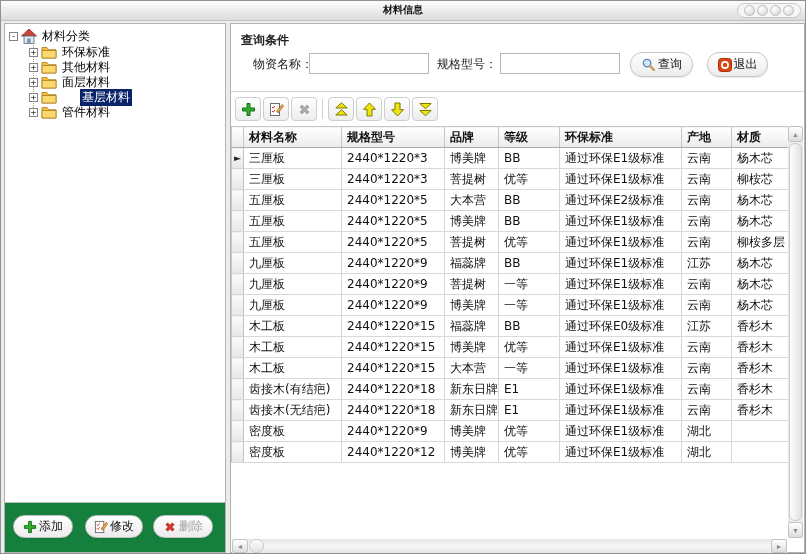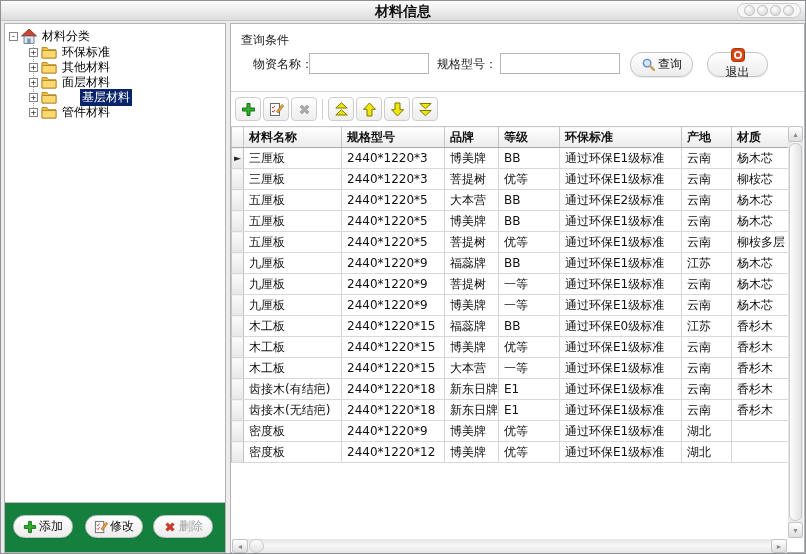--- a/index.html
+++ b/index.html
@@ -4,21 +4,21 @@
 <style>
   * { box-sizing: border-box; margin: 0; padding: 0; }
   body { font-family: "DejaVu Sans", "Liberation Sans", sans-serif; background:#d8d8d8; }
   .window { position:relative; width:806px; height:554px; background:#ececec;
     border:1px solid #8f9294; overflow:hidden; }
 
   
   .titlebar { position:absolute; left:0; top:0; width:100%; height:20px;
     background:linear-gradient(#fdfdfd,#e9e9e9 60%,#dcdcdc); border-bottom:1px solid #c3c3c3; }
   .title { position:absolute; left:0; right:0; top:2px; text-align:center;
-    font-size:14px; font-weight:bold; color:#111; }
+    font-size:10px; font-weight:bold; color:#111; }
   .win-controls { position:absolute; right:4px; top:2px; height:15px; width:64px;
     border:1px solid #c9c9c9; border-radius:8px; background:#f6f6f6;
     display:flex; align-items:center; justify-content:center; gap:2px; }
   .win-dot { width:11px; height:11px; border-radius:50%; border:1px solid #bdbdbd;
     background:radial-gradient(circle at 35% 30%, #ffffff, #d2d2d2); }
 
   
   .left-panel { position:absolute; left:3px; top:22px; width:222px; height:530px;
     background:#fff; border:1px solid #b2b2b2; }
   .tree { position:relative; padding:4px 2px 0 4px; font-size:12px; }
@@ -40,21 +40,21 @@
   .pill-btn { position:absolute; top:12px; height:23px; border:1px solid #c4c4c4;
     border-radius:12px; background:linear-gradient(#ffffff,#ececec);
     font-size:12px; color:#111; display:flex; align-items:center; justify-content:center;
     gap:2px; cursor:pointer; box-shadow:0 1px 1px rgba(0,0,0,0.08); font-family:inherit; }
   .pill-btn.disabled { color:#a3a3a3; }
   .ic { display:inline-flex; flex:none; }
 
   
   .right-panel { position:absolute; left:229px; top:22px; width:575px; height:530px;
     background:#fff; border:1px solid #b2b2b2; }
-  .query-title { position:absolute; left:10px; top:8px; font-size:12px; color:#222; }
+  .query-title { position:absolute; left:10px; top:8px; font-size:12px; color:#222;font-weight:bold; }
   .q-label { position:absolute; top:32px; font-size:12px; color:#222; }
   .q-input { position:absolute; top:29px; width:120px; height:21px;
     border:1px solid #b5b5b5; font-size:12px; padding:0 3px; background:#fff; }
   .q-btn { position:absolute; top:28px; height:25px; }
   .sep-line { position:absolute; left:0; top:67px; width:100%; border-top:1px solid #d2d2d2; }
 
   
   .toolbar { position:absolute; left:4px; top:72px; height:26px; display:flex; align-items:center; }
   .tb-btn { width:26px; height:24px; margin-right:2px; border:1px solid #cdcdcd; border-radius:4px;
     background:linear-gradient(#ffffff,#ededed); display:flex; align-items:center;
@@ -216,21 +216,21 @@
 
     <button class="pill-btn q-btn" style="left:399px; width:63px; top:28px;">
       <span class="ic">
         <svg width="15" height="15" viewBox="0 0 16 16">
             <circle cx="6.5" cy="6.5" r="4" fill="#d4e4f8" stroke="#5b87bb" stroke-width="1.4"></circle>
             <line x1="9.8" y1="9.8" x2="13.8" y2="13.8" stroke="#c79e5c" stroke-width="2.6" stroke-linecap="round"></line>
           </svg>
       </span>
       <span>查询</span>
     </button>
-    <button class="pill-btn q-btn" style="left:476px; width:61px; top:28px;flex-direction:column;">
+    <button class="pill-btn q-btn" style="left:476px; width:61px; top:28px;">
       <span class="ic">
         <svg width="14" height="14" viewBox="0 0 14 14">
             <rect x="0.5" y="0.5" width="13" height="13" rx="3" fill="#dd4411" stroke="#a83208"></rect>
             <circle cx="7" cy="7" r="3.1" fill="none" stroke="#ffffff" stroke-width="1.7"></circle>
           </svg>
       </span>
       <span>退出</span>
     </button>
 
     <div class="sep-line"></div>

